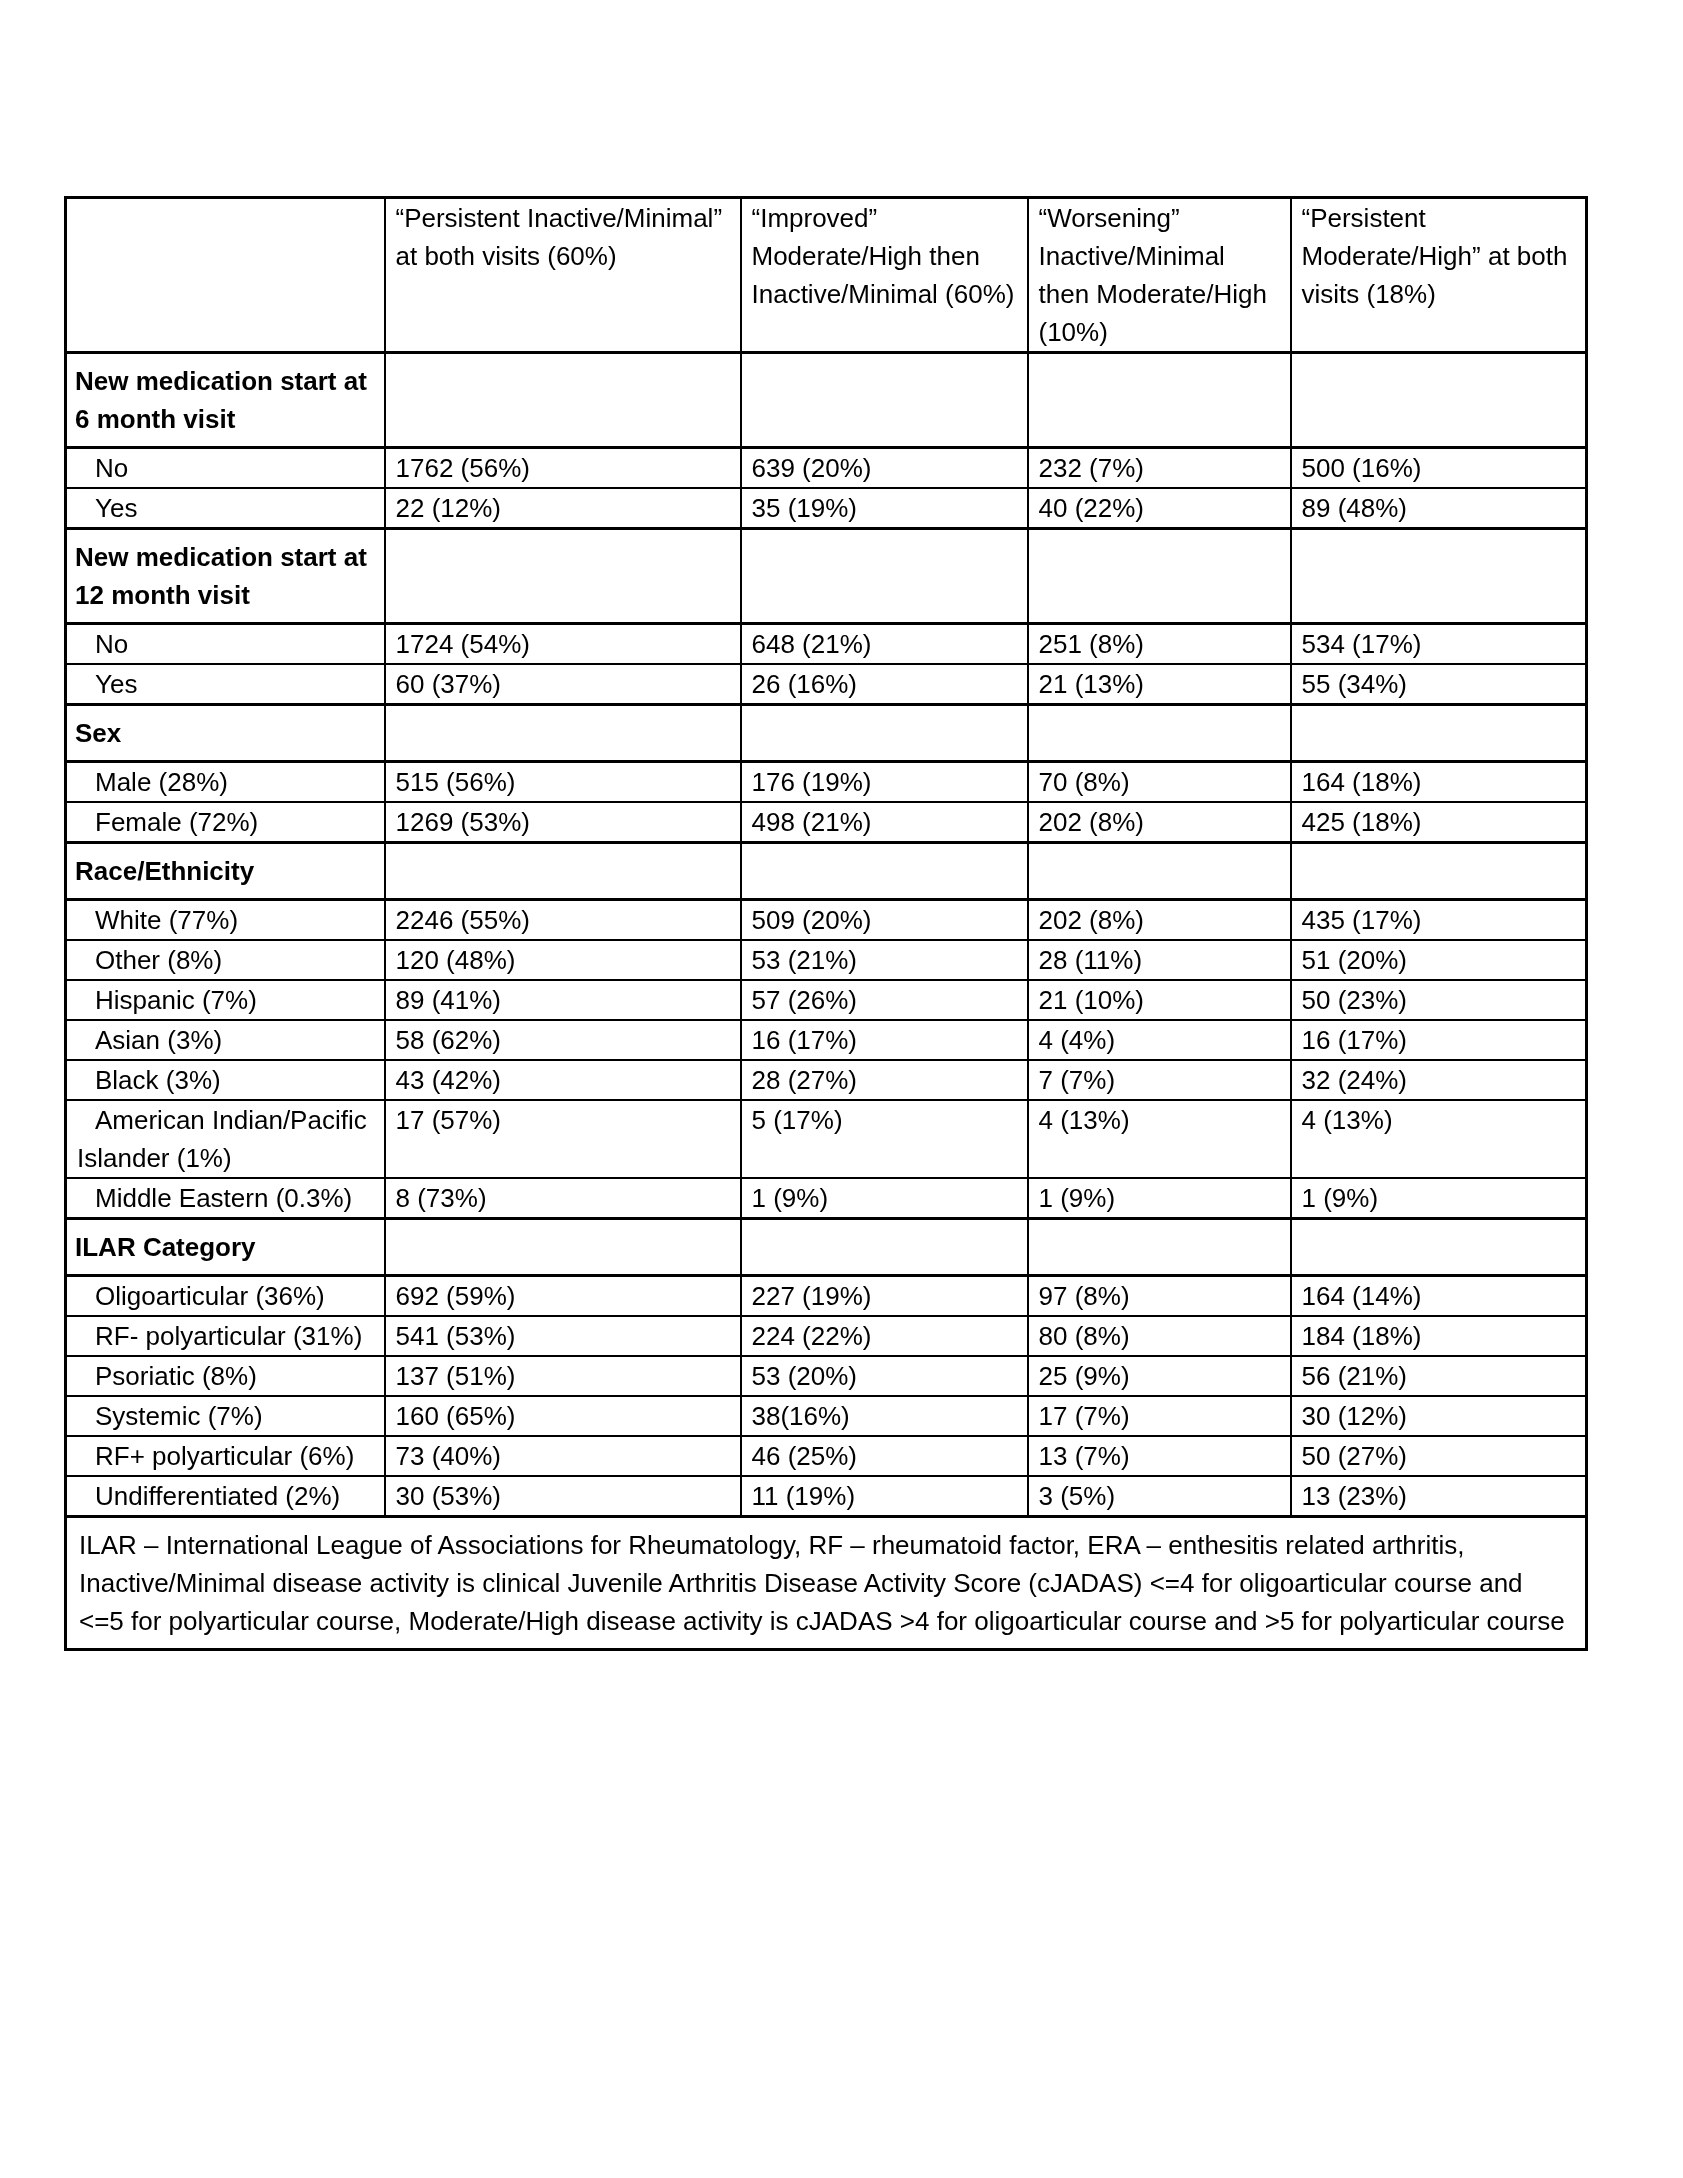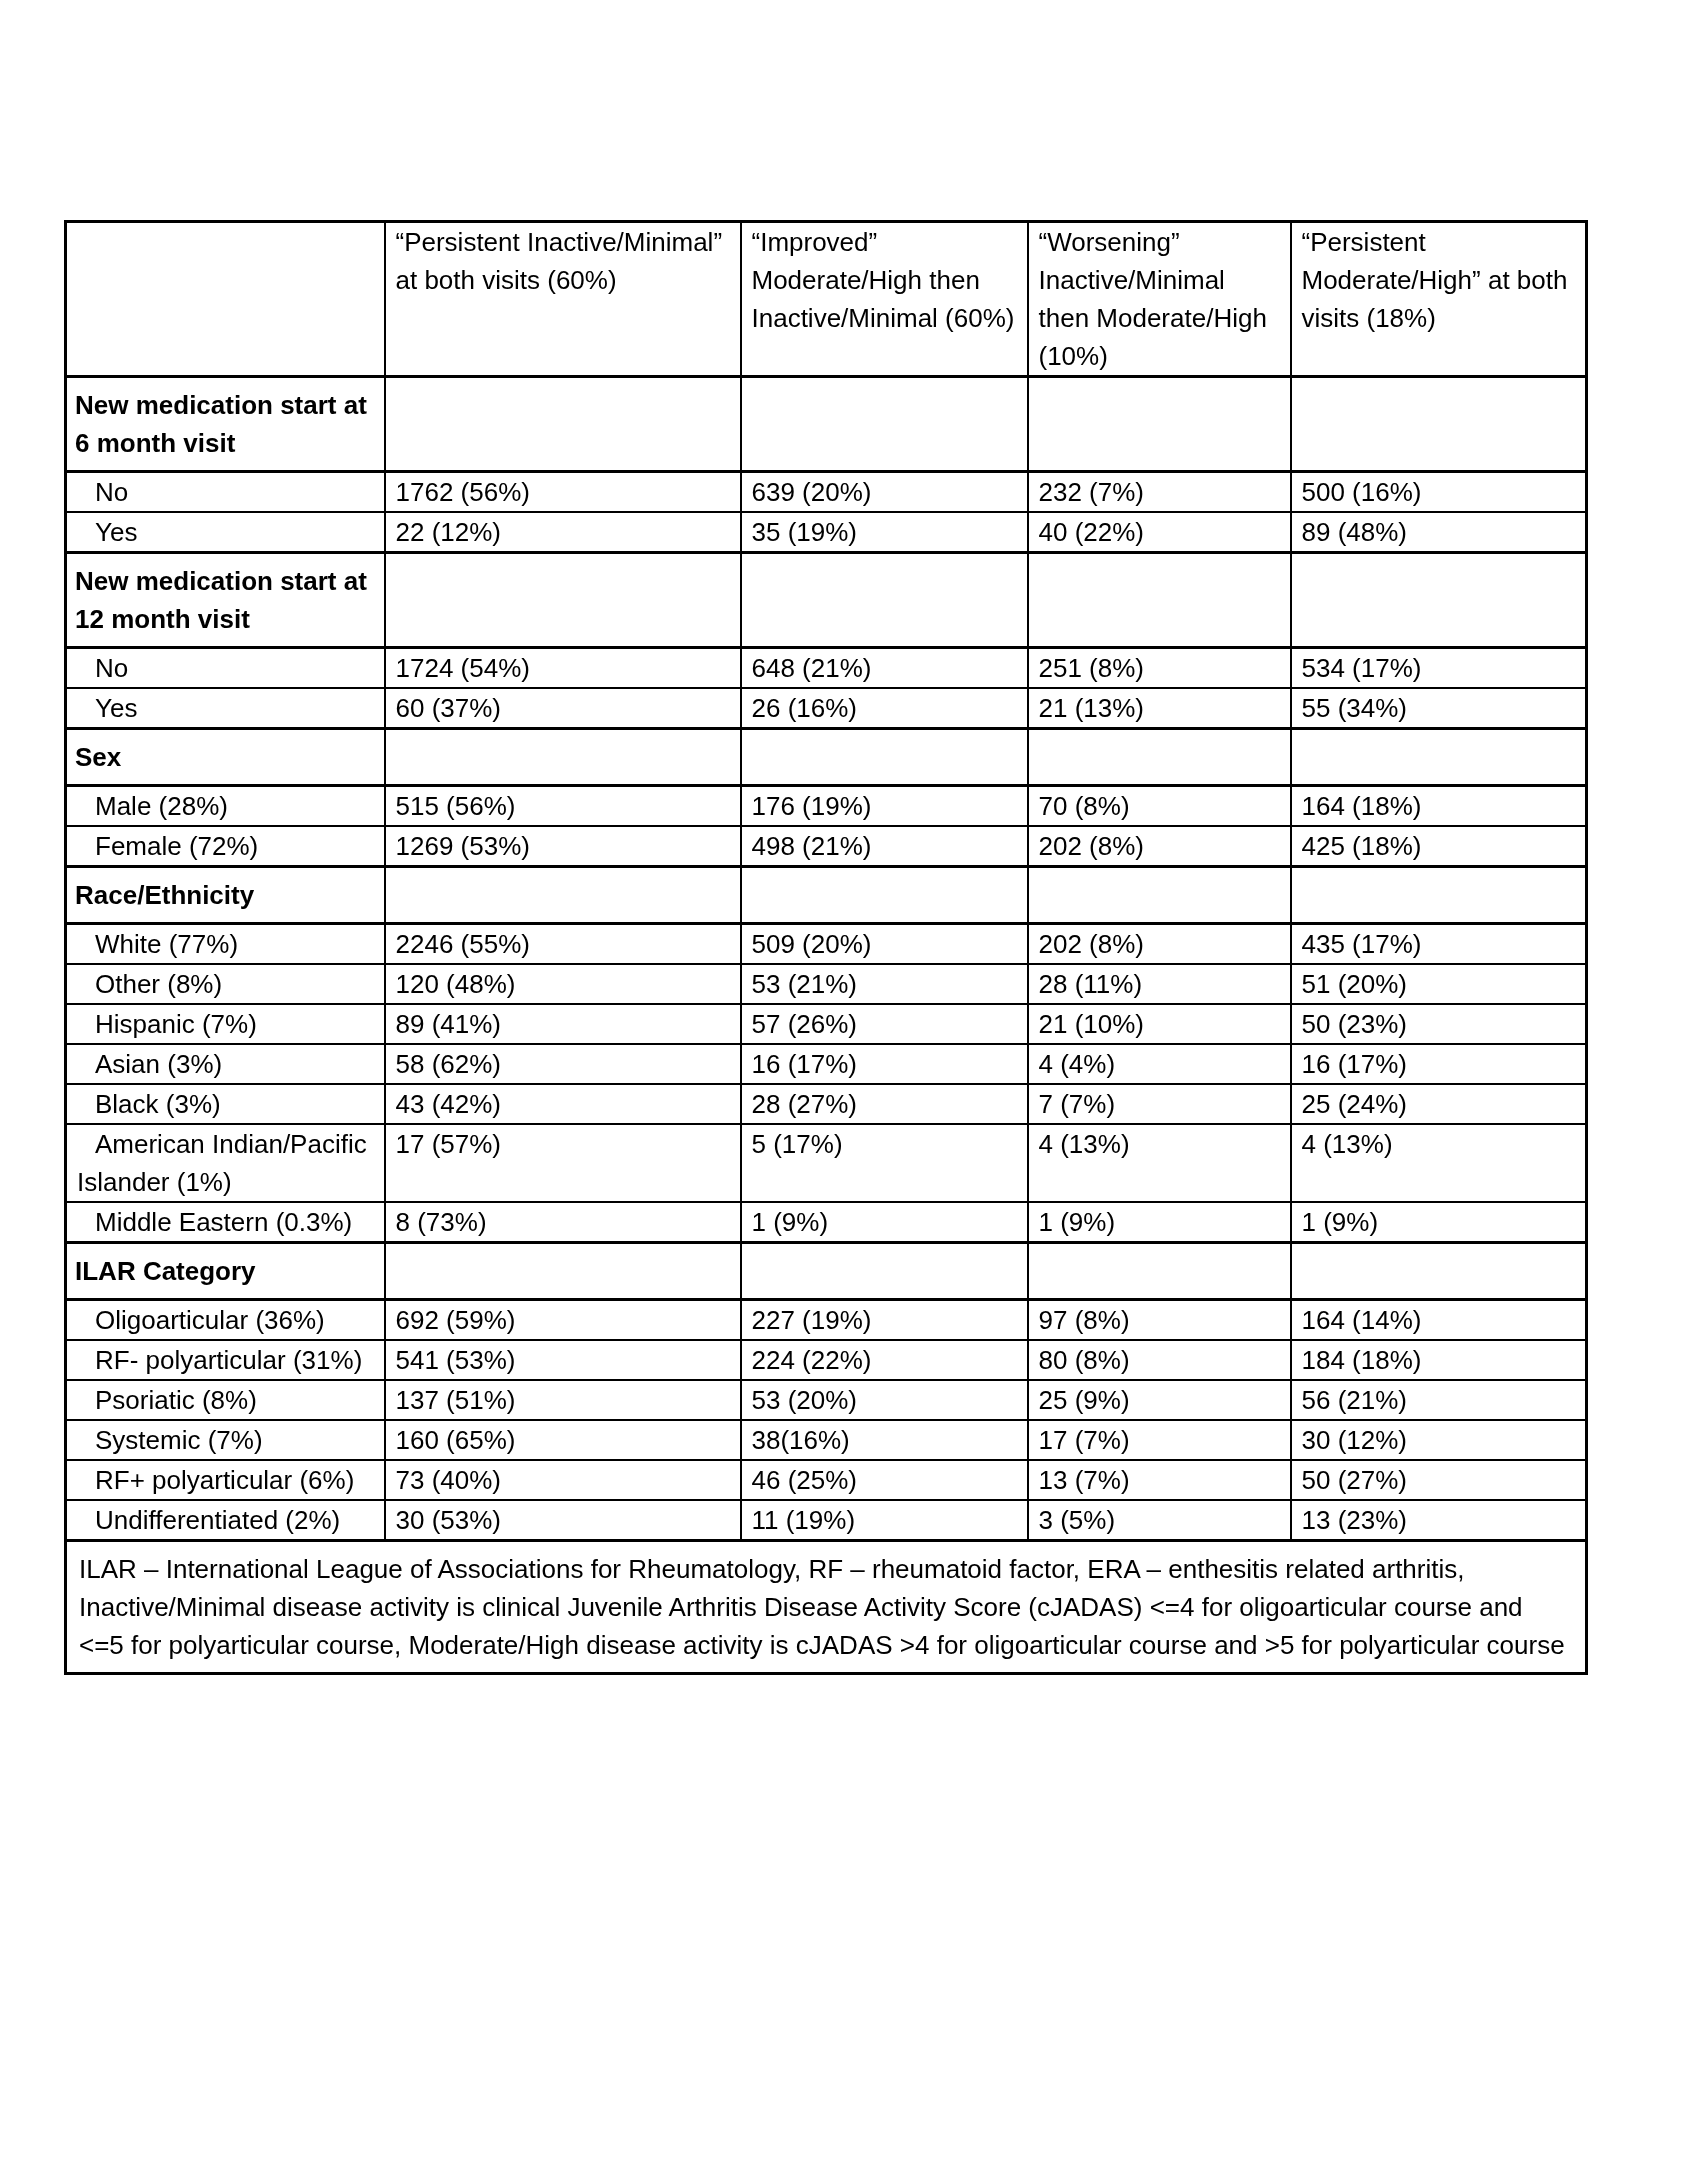--- a/index.html
+++ b/index.html
@@ -18,21 +18,20 @@
   table.results {
     position: absolute;
     left: 64px;
     top: 196px;
     width: 1522px;
     border-collapse: collapse;
     table-layout: fixed;
     border: 3px solid #000000;
     font-size: 26px;
     line-height: 38px;
-    margin-top: 24px;
   }
   table.results th,
   table.results td {
     border: 2px solid #000000;
     padding: 0 10px;
     vertical-align: top;
     text-align: left;
     font-weight: normal;
     word-wrap: break-word;
   }
@@ -173,21 +172,21 @@
           <td>58 (62%)</td>
           <td>16 (17%)</td>
           <td>4 (4%)</td>
           <td>16 (17%)</td>
         </tr>
         <tr>
           <td class="rowlabel">Black (3%)</td>
           <td>43 (42%)</td>
           <td>28 (27%)</td>
           <td>7 (7%)</td>
-          <td>25 (24%)</td>
+          <td>32 (24%)</td>
         </tr>
         <tr>
           <td class="rowlabel">American Indian/Pacific Islander (1%)</td>
           <td>17 (57%)</td>
           <td>5 (17%)</td>
           <td>4 (13%)</td>
           <td>4 (13%)</td>
         </tr>
         <tr>
           <td class="rowlabel">Middle Eastern (0.3%)</td>

